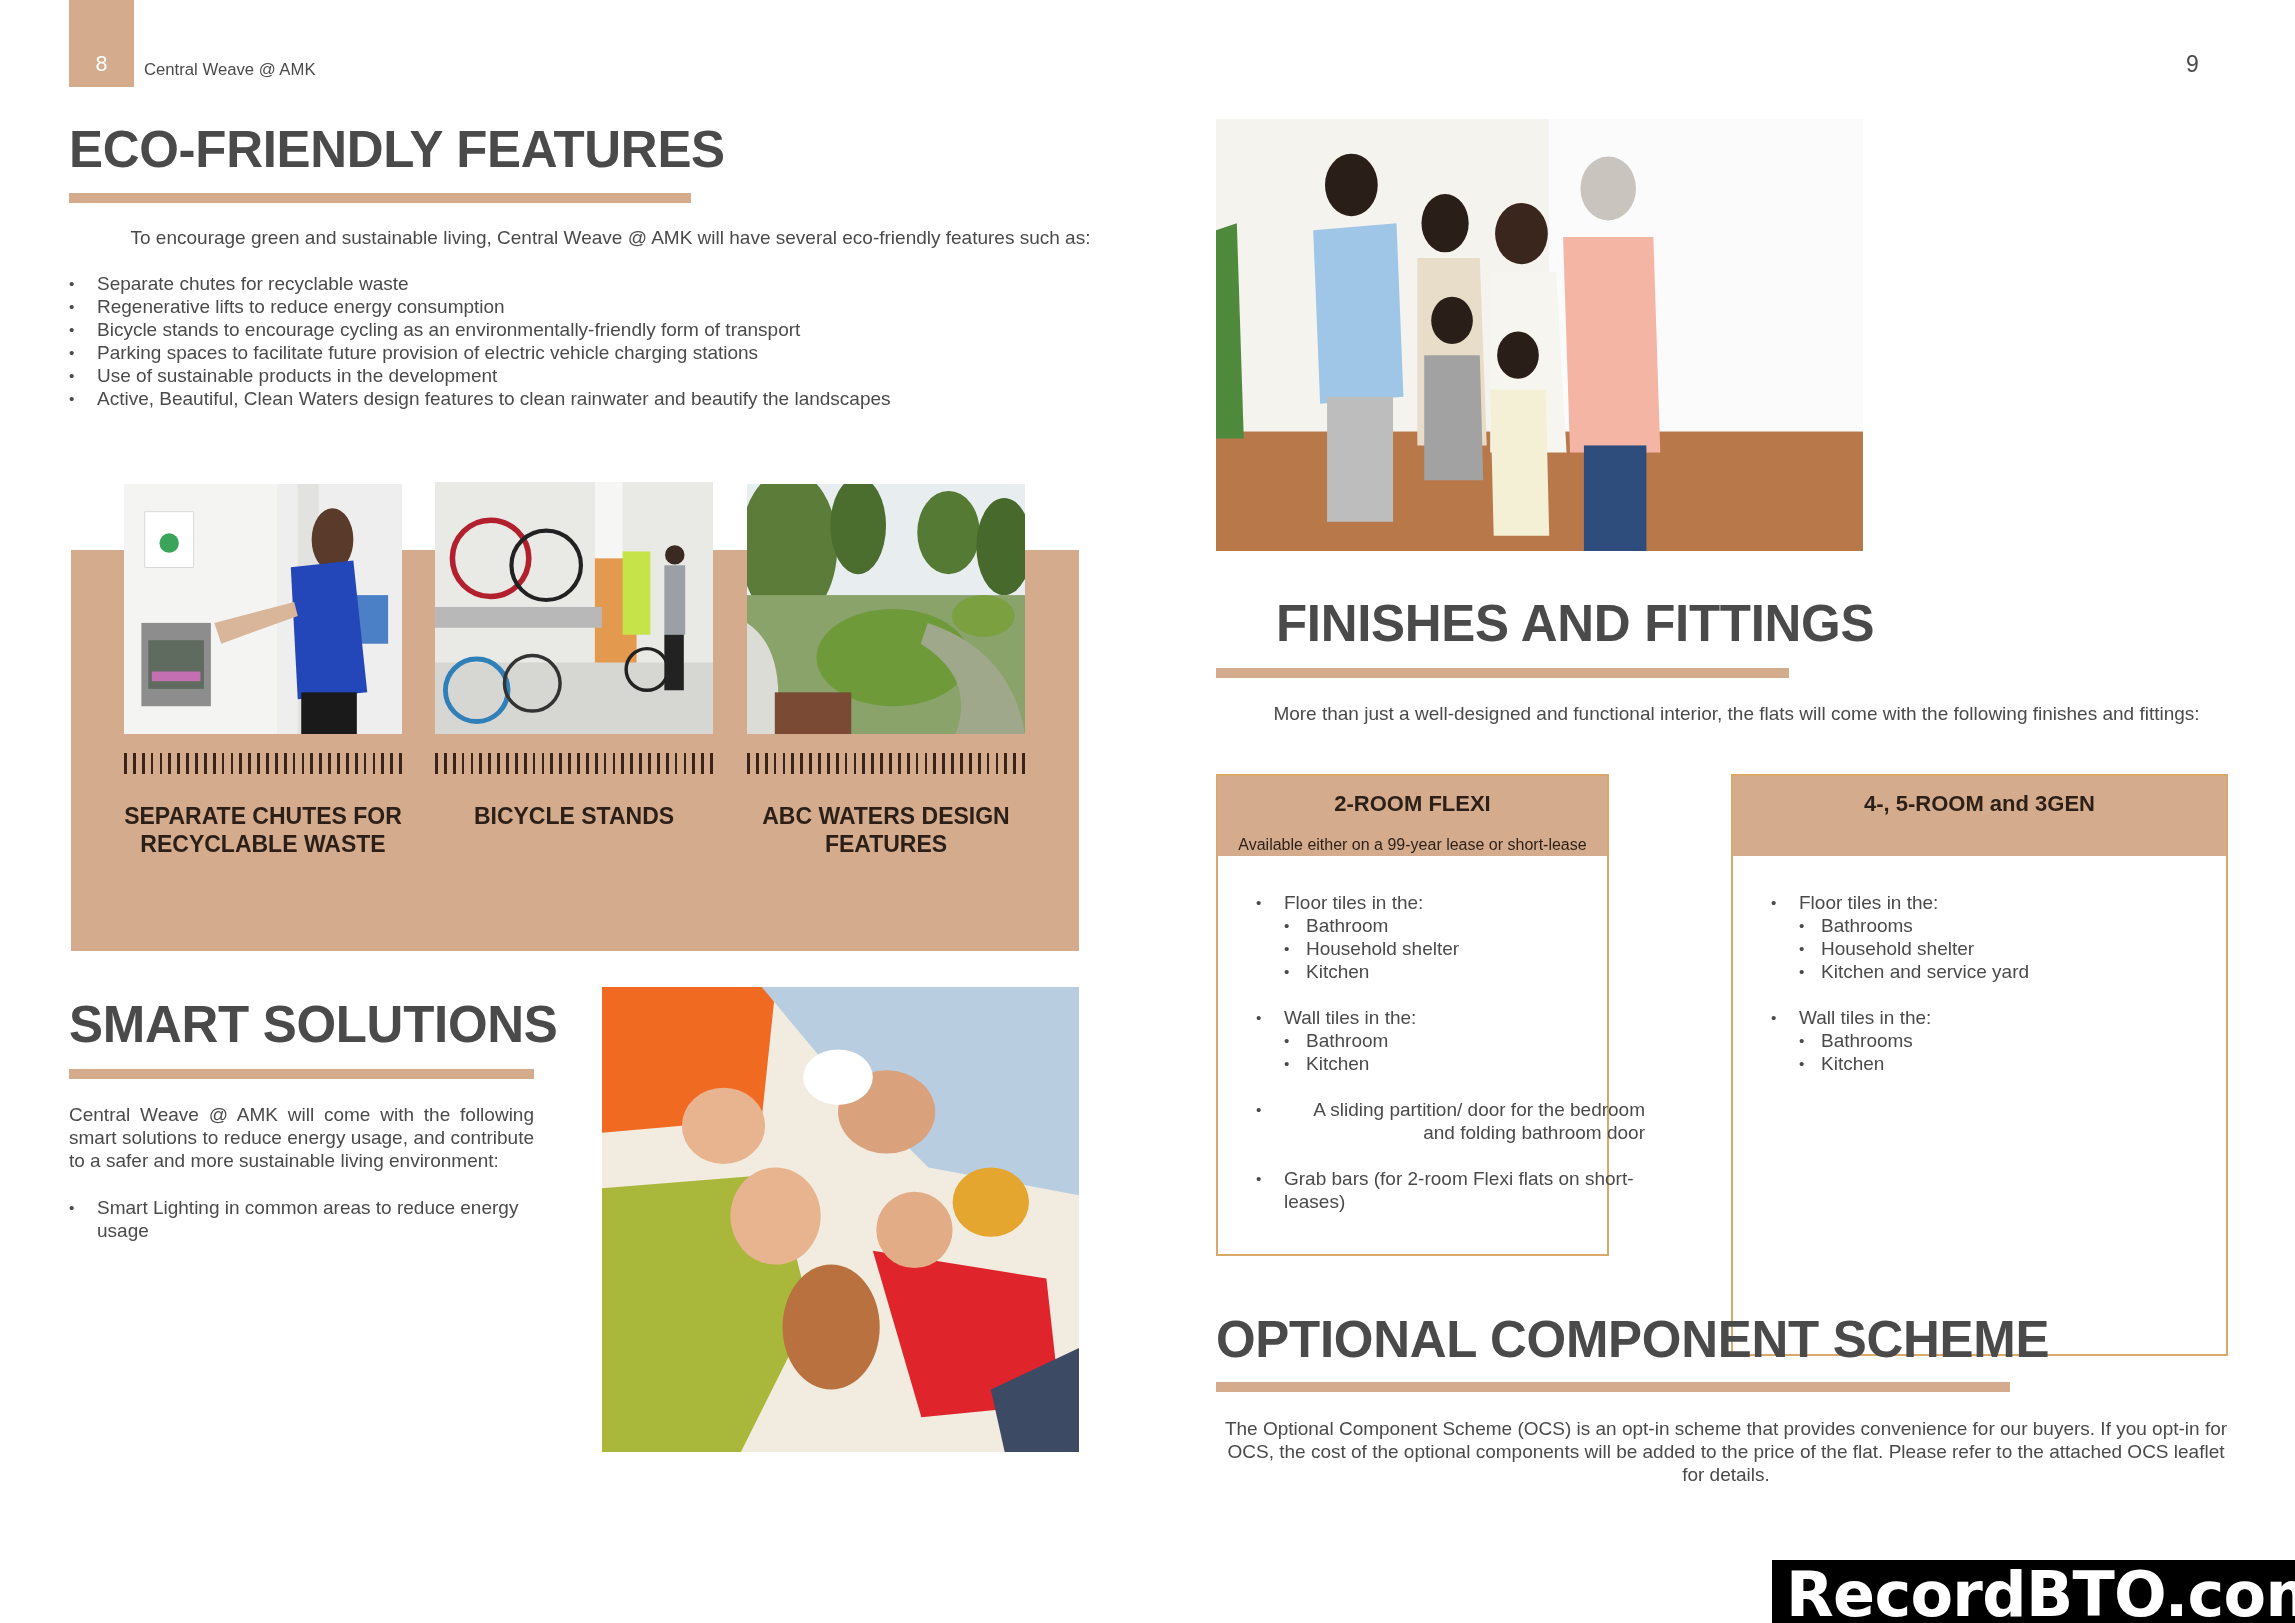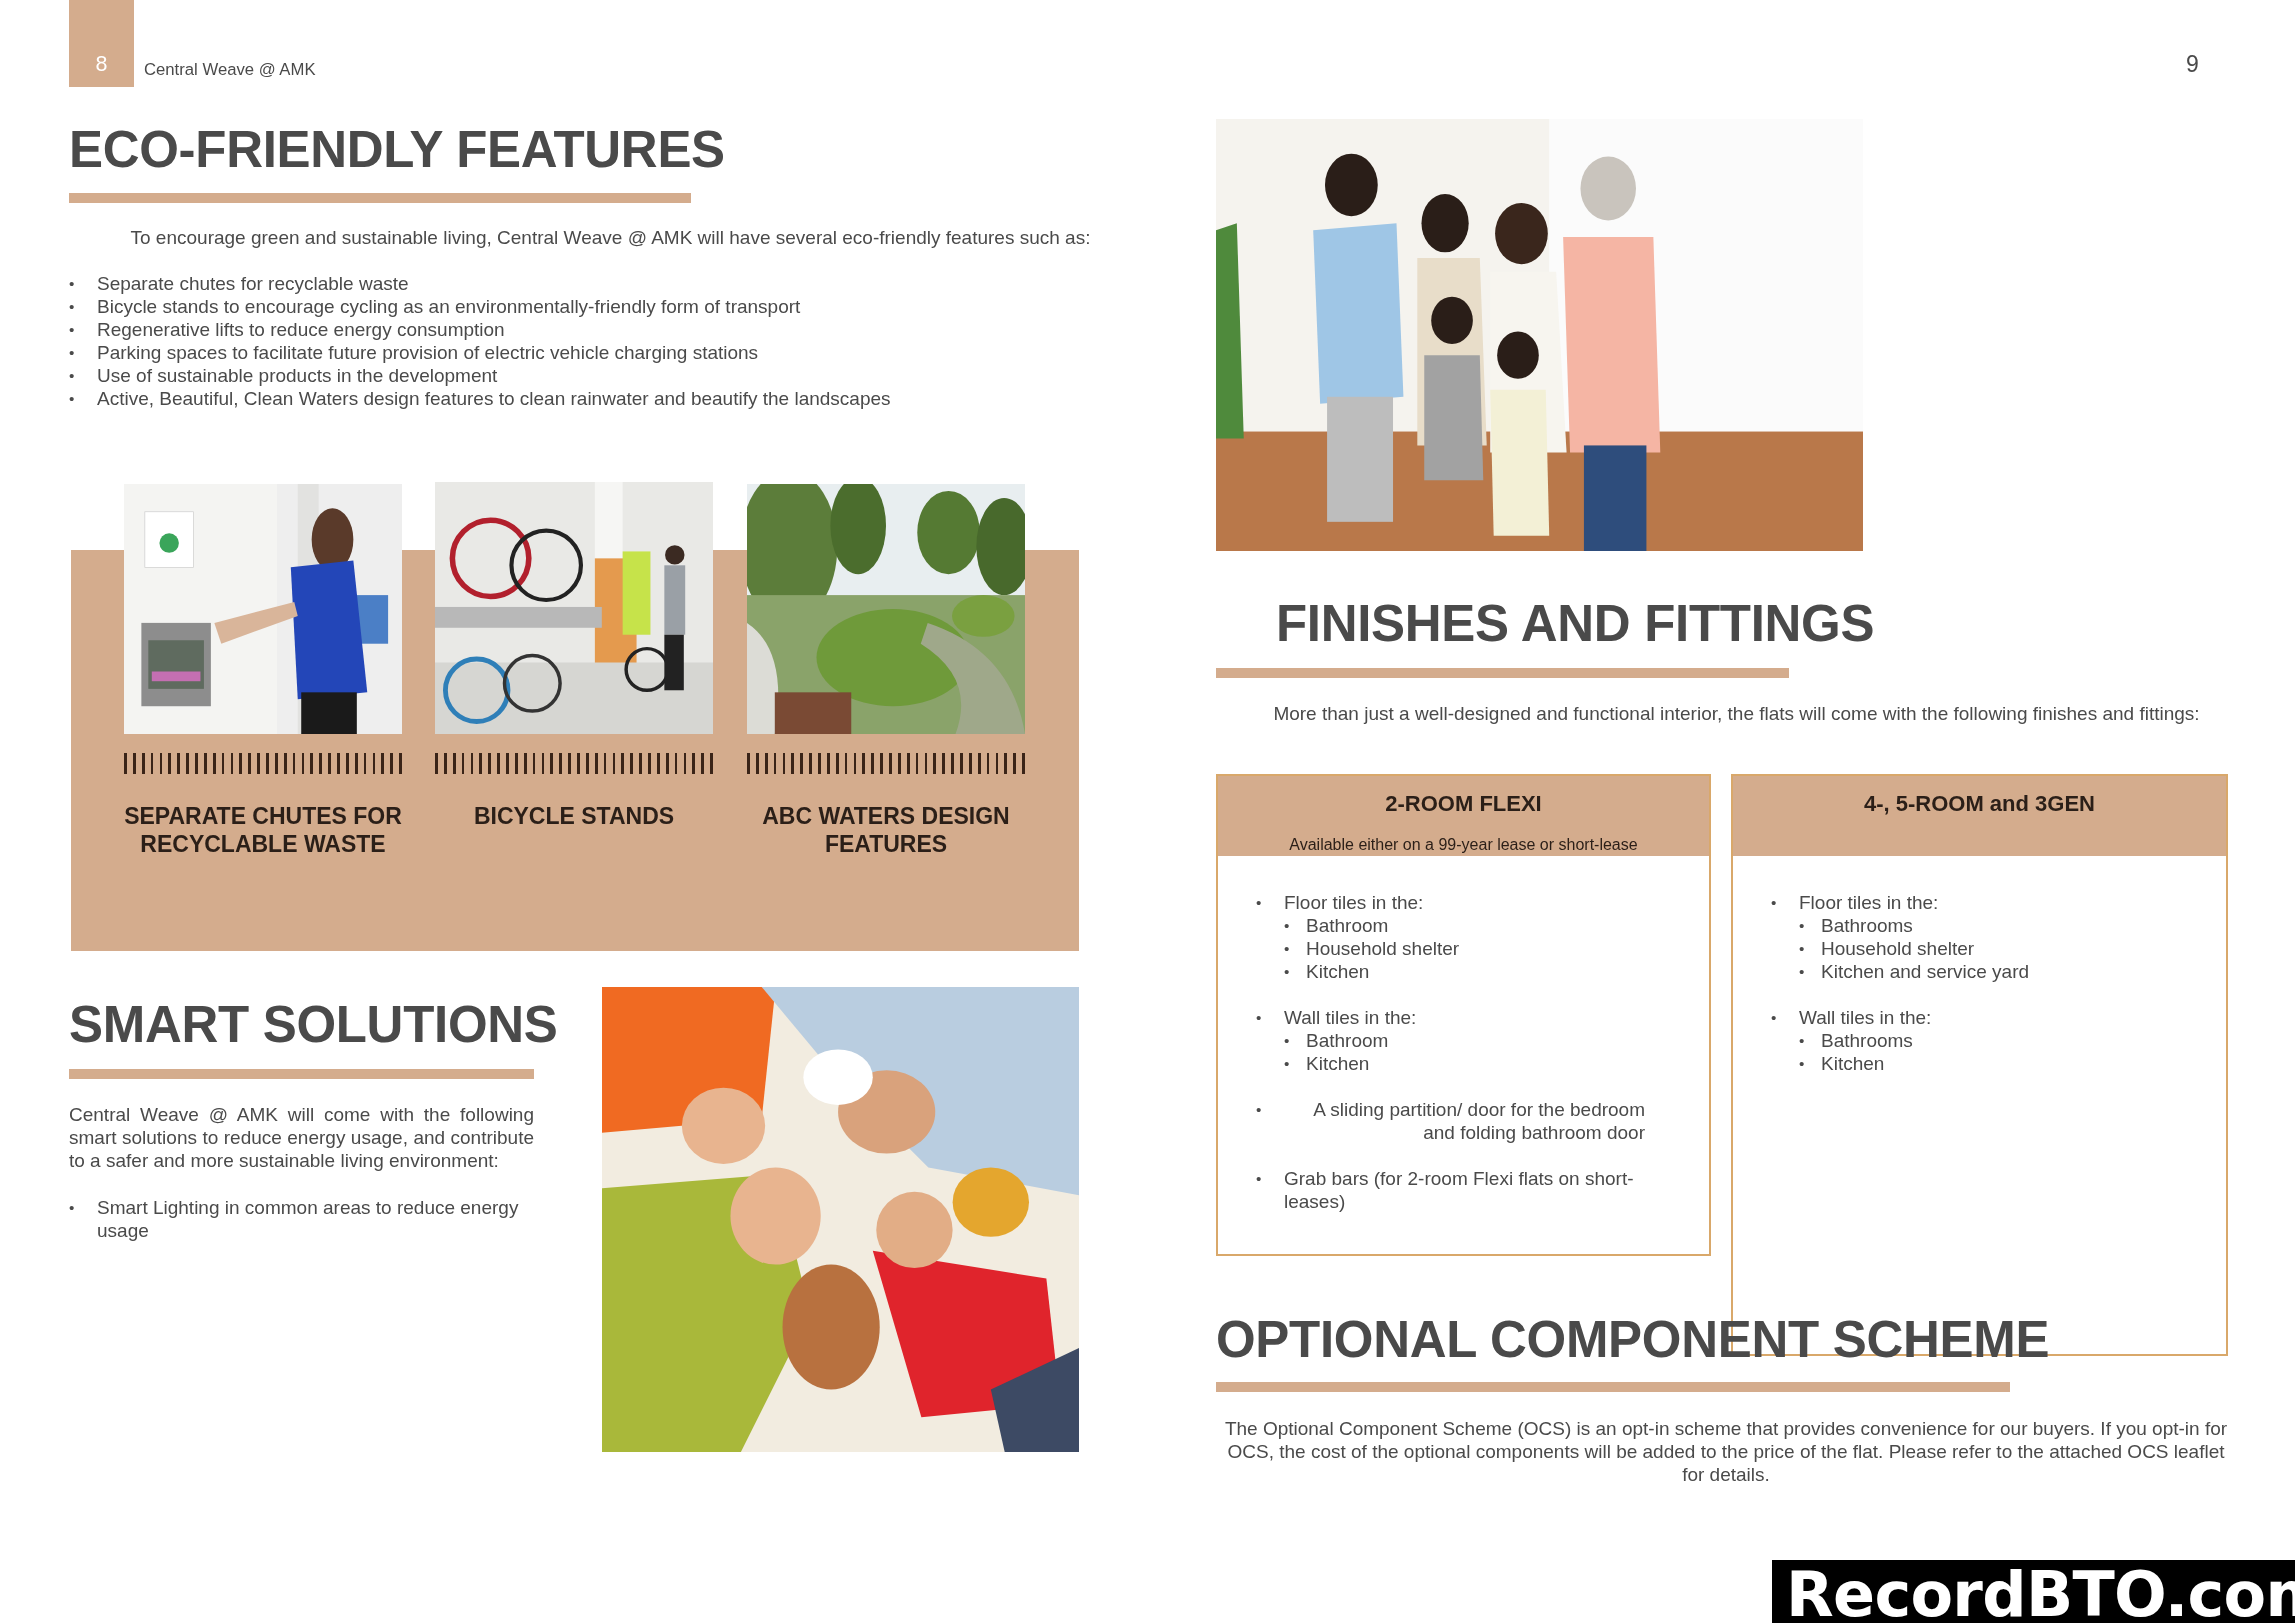--- a/index.html
+++ b/index.html
@@ -55,22 +55,22 @@
   <span>8</span>
 </div>
 <div class="abs doc-title">Central Weave @ AMK</div>
 <div class="abs page-num-right">9</div>
 
 <div class="abs h1" style="left:69px; top:124px;">ECO-FRIENDLY FEATURES</div>
 <div class="abs rule" style="left:69px; top:193px; width:622px;"></div>
 <div class="abs para" style="left:69px; top:226px; width:1083px;">To encourage green and sustainable living, Central Weave @ AMK will have several eco-friendly features such as:</div>
 <ul class="abs bullets" style="left:69px; top:272px; width:1083px;">
   <li>Separate chutes for recyclable waste</li>
+  <li>Regenerative lifts to reduce energy consumption</li>
   <li>Bicycle stands to encourage cycling as an environmentally-friendly form of transport</li>
-  <li>Regenerative lifts to reduce energy consumption</li>
   <li>Parking spaces to facilitate future provision of electric vehicle charging stations</li>
   <li>Use of sustainable products in the development</li>
   <li>Active, Beautiful, Clean Waters design features to clean rainwater and beautify the landscapes</li>
 </ul>
 
 <div class="abs eco-band"></div>
 
 <div class="eco-photo abs" style="left:124px; top:484px; width:278px; height:250px;">
   <svg viewBox="0 0 400 360" preserveAspectRatio="none">
     <rect width="400" height="360" fill="#eeeeee"></rect>
@@ -275,21 +275,21 @@
     <path d="M300 340 L380 340 L385 520 L300 520 Z" fill="#a2a2a2"></path>
     <ellipse cx="435" cy="340" rx="30" ry="34" fill="#2a1e18"></ellipse>
     <path d="M395 390 L475 390 L480 600 L400 600 Z" fill="#f3f0d6"></path>
   </svg>
 </div>
 
 <div class="abs h1" style="left:1276px; top:598px;text-align:right;">FINISHES AND FITTINGS</div>
 <div class="abs rule" style="left:1216px; top:668px; width:573px;"></div>
 <div class="abs para" style="left:1216px; top:702px; width:1041px;">More than just a well-designed and functional interior, the flats will come with the following finishes and fittings:</div>
 
-<div class="card" style="left:1216px; top:774px; width:495px; height:482px;">
+<div class="card" style="left:1216px; top:774px; width:393px; height:482px;">
   <div class="card-head">
     <span class="card-title">2-ROOM FLEXI</span>
     <span class="card-sub">Available either on a 99-year lease or short-lease</span>
   </div>
   <div class="card-body" style="top:115px;">
     <div class="group">
       <div class="group-main">Floor tiles in the:</div>
       <div class="sub-item">Bathroom</div>
       <div class="sub-item">Household shelter</div>
       <div class="sub-item">Kitchen</div>

